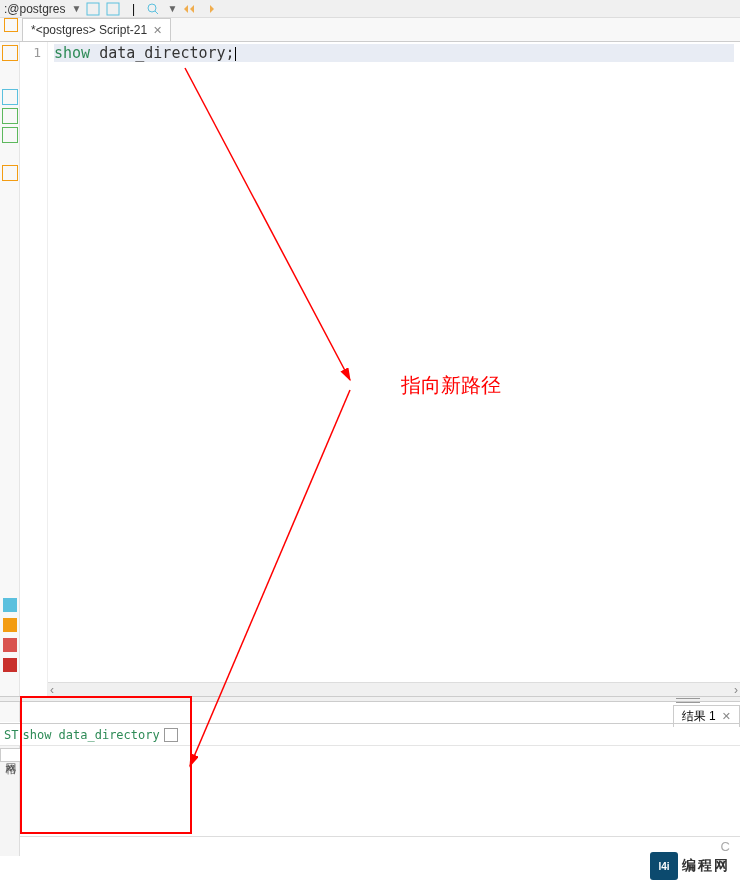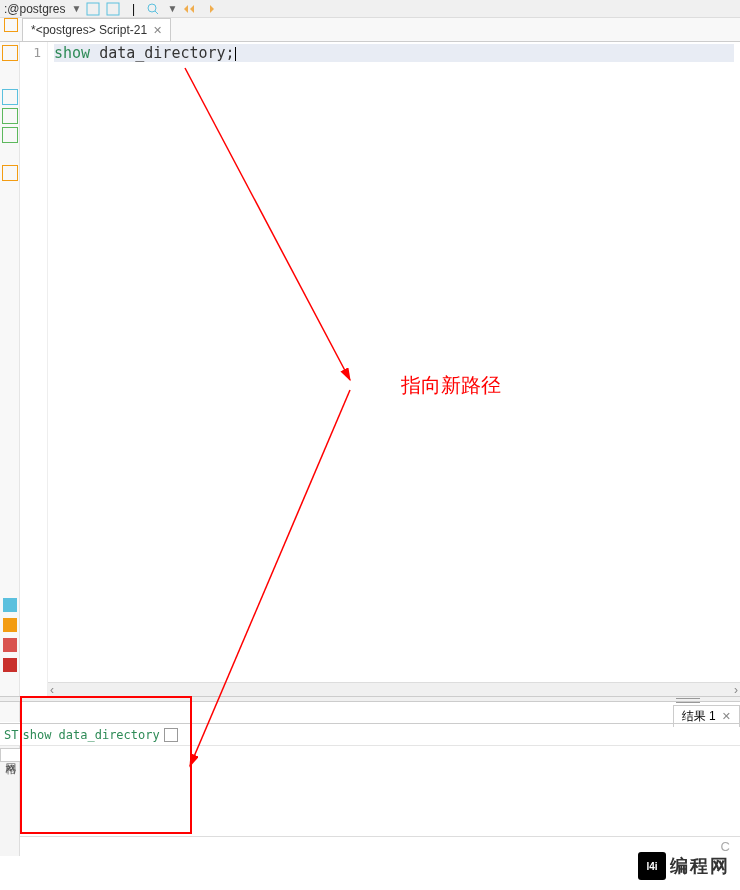--- a/index.html
+++ b/index.html
@@ -60,22 +60,22 @@
 .col-filter-icon { position: absolute; right: 4px; top: 3px; color: #888; font-size: 10px; }
 .grid-table td.rownum { background: #f5f5f5; width: 24px; text-align: center; }
 .grid-table tr.selected td.cell { background: #4a90d9; color: #fff; }
 .grid-footer { position: absolute; bottom: 0; left: 0; right: 0; height: 20px; border-top: 1px solid #ddd; display: flex; align-items: center; justify-content: flex-end; padding-right: 10px; color: #aaa; font-size: 13px; }
 
 .annotation { position: absolute; pointer-events: none; }
 .anno-text { position: absolute; left: 354px; top: 372px; color: #ff0000; font-size: 20px; font-family: SimSun, serif; margin-left: 47px; }
 .red-box { position: absolute; left: 20px; top: 696px; width: 172px; height: 138px; border: 2px solid #ff0000; }
 
 .watermark { position: absolute; right: 10px; bottom: 10px; display: flex; align-items: center; gap: 4px; }
-.wm-logo { width: 28px; height: 28px; background: #000000; color: #fff; display: flex; align-items: center; justify-content: center; font-size: 10px; font-weight: bold; border-radius: 3px; font-family: Arial; }
-.wm-text { font-size: 18px; font-weight: bold; color: #333; letter-spacing: 2px; }
+.wm-logo { width: 28px; height: 28px; background: #0c4a6e; color: #fff; display: flex; align-items: center; justify-content: center; font-size: 10px; font-weight: bold; border-radius: 3px; font-family: Arial; }
+.wm-text { font-size: 14px; font-weight: bold; color: #333; letter-spacing: 2px; }
 
 svg.anno-svg { position: absolute; top: 0; left: 0; width: 740px; height: 890px; }
 
 .editor-scroll { position: absolute; bottom: 0; left: 28px; right: 0; height: 14px; background: #f0f0f0; border-top: 1px solid #ddd; }
 .editor-scroll::before { content: "‹"; position: absolute; left: 2px; color: #888; }
 .editor-scroll::after { content: "›"; position: absolute; right: 2px; color: #888; }
 
 .gutter-lower { width: 20px; background: #f8f8f8; border-right: 1px solid #e5e5e5; position: absolute; left: 0; top: 550px; height: 130px; }
 .gutter-lower .gi { width: 14px; height: 14px; margin: 6px auto; }
 .gi.g1 { background: #5bc0de; }

